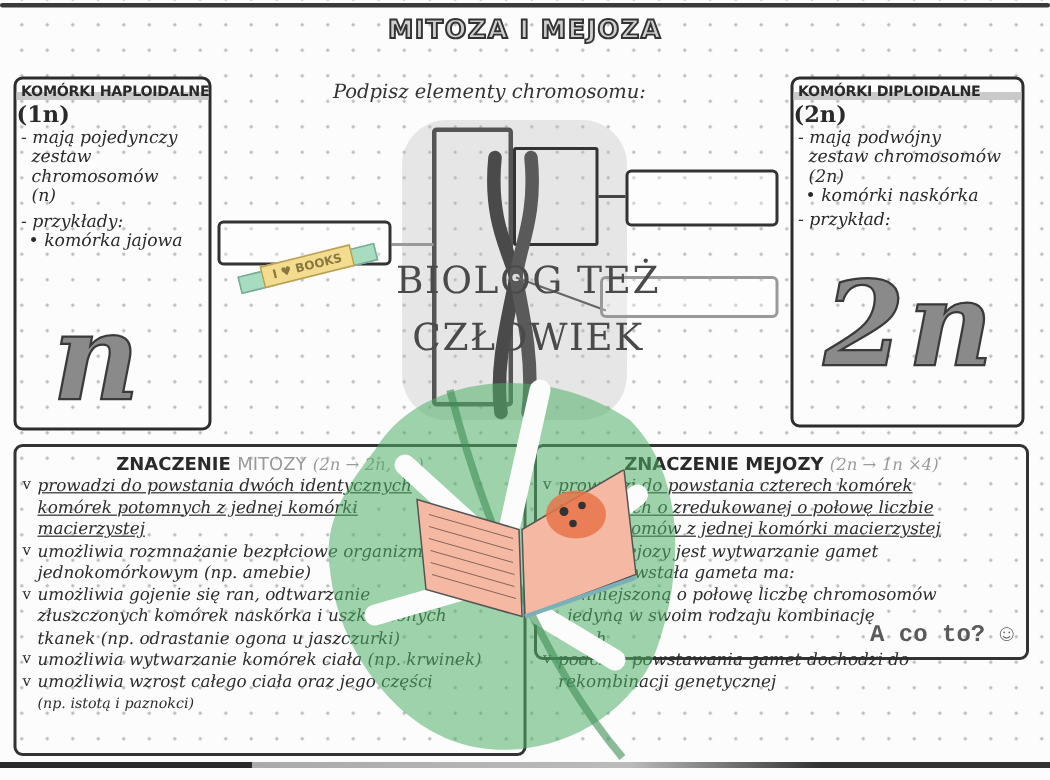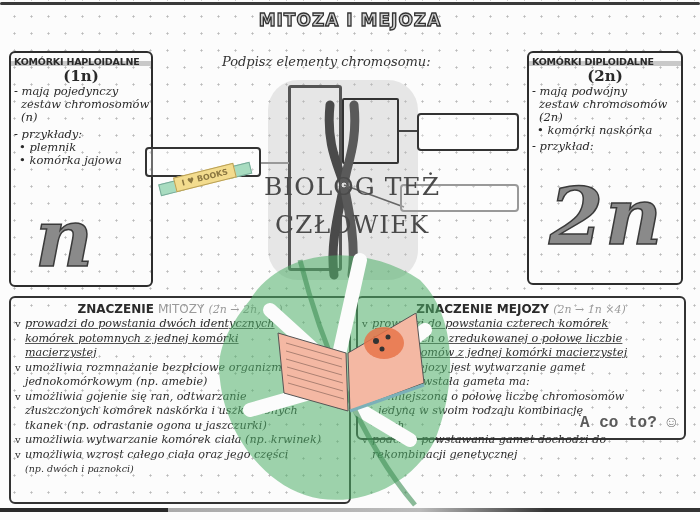--- a/index.html
+++ b/index.html
@@ -17,24 +17,24 @@
     .bottomline { position: absolute; left: 0; top: 508px; width: 700px; height: 4px; background: linear-gradient(90deg,#2a2a2a 0,#2a2a2a 24%,#aaa 24%,#bbb 60%,#333 78%,#333 100%); }
     .title {
       position: absolute; left: 220px; top: 10px; width: 260px; height: 34px;
       text-align: center; font-family: "DejaVu Sans", sans-serif; font-weight: bold;
       font-size: 17px; letter-spacing: 1px; color: #cfcfcf;
       -webkit-text-stroke: 1.3px #333;
     }
     .subtitle { position: absolute; left: 222px; top: 54px; font-size: 13px; font-style: italic; color: #333; font-family: "DejaVu Serif", serif; }
 
     .box { position: absolute; border: 2px solid #2d2d2d; border-radius: 6px; background: transparent; }
-    .hap { left: 9px; top: 51px; width: 144px; height: 236px; }
+    .hap { left: 9px; top: 51px; width: 132px; height: 236px; }
     .dip { left: 527px; top: 51px; width: 156px; height: 234px; }
     .boxhead { font-size: 9.5px; font-weight: bold; letter-spacing: -0.2px; padding: 3px 3px 1px; background: linear-gradient(transparent 55%, #c9c9c9 55%, #c9c9c9 90%, transparent 90%); white-space: nowrap; }
-    .ploidy { text-align: center; font-size: 15px; font-weight: bold; font-family: "DejaVu Serif", serif; margin-top: -1px; }
+    .ploidy { text-align: left; font-size: 15px; font-weight: bold; font-family: "DejaVu Serif", serif; margin-top: -1px; }
     .hand { font-family: "DejaVu Serif", serif; font-style: italic; font-size: 11.5px; line-height: 13px; padding-left: 3px; color: #2a2a2a; }
     .big-letter {
       position: absolute; font-family: "DejaVu Serif", serif; font-weight: bold; font-style: italic;
       color: #8a8a8a; -webkit-text-stroke: 1.5px #3a3a3a;
     }
     .hap .big-letter { left: 24px; top: 138px; font-size: 80px; }
     .dip .big-letter { left: 20px; top: 118px; font-size: 78px; letter-spacing: 2px; }
 
     .label-box { position: absolute; border: 2px solid #333; border-radius: 4px; background: rgba(255,255,255,0.3); }
     .lb1 { left: 145px; top: 147px; width: 116px; height: 30px; }
@@ -83,21 +83,20 @@
 <h1 class="title">MITOZA I MEJOZA</h1>
 <div class="subtitle">Podpisz elementy chromosomu:</div>
 
 <div class="box hap">
   <div class="boxhead">KOMÓRKI HAPLOIDALNE</div>
   <div class="ploidy">(1n)</div>
   <div class="hand">- mają pojedynczy</div>
   <div class="hand" style="padding-left:10px">zestaw chromosomów</div>
   <div class="hand" style="padding-left:10px">(n)</div>
   <div class="hand" style="margin-top:4px">- przykłady:</div>
-  <div class="hand" style="padding-left:8px">• plemnik</div>
   <div class="hand" style="padding-left:8px">• komórka jajowa</div>
   <div class="big-letter">n</div>
 </div>
 
 <div class="box dip">
   <div class="boxhead">KOMÓRKI DIPLOIDALNE</div>
   <div class="ploidy">(2n)</div>
   <div class="hand">- mają podwójny</div>
   <div class="hand" style="padding-left:10px">zestaw chromosomów</div>
   <div class="hand" style="padding-left:10px">(2n)</div>
@@ -135,21 +134,21 @@
   <div class="sec-head">
     <span>ZNACZENIE</span>
     <span class="light">MITOZY</span>
     <span class="formula">(2n → 2n, 2n)</span>
   </div>
   <ul class="items">
     <li><span class="chk">v</span><span class="u">prowadzi do powstania dwóch identycznych</span><br><span class="u">komórek potomnych z jednej komórki</span><br><span class="u">macierzystej</span></li>
     <li><span class="chk">v</span><span>umożliwia rozmnażanie bezpłciowe organizmom</span><br><span>jednokomórkowym (np. amebie)</span></li>
     <li><span class="chk">v</span><span>umożliwia gojenie się ran, odtwarzanie</span><br><span>złuszczonych komórek naskórka i uszkodzonych</span><br><span>tkanek (np. odrastanie ogona u jaszczurki)</span></li>
     <li><span class="chk">v</span><span>umożliwia wytwarzanie komórek ciała (np. krwinek)</span></li>
-    <li><span class="chk">v</span><span>umożliwia wzrost całego ciała oraz jego części</span><br><span class="note">(np. dwóch i paznokci)</span></li>
+    <li><span class="chk">v</span><span>umożliwia wzrost całego ciała oraz jego części</span><br><span class="note">(np. istotą i paznokci)</span></li>
   </ul>
 </div>
 
 <div class="sec mej">
   <div class="sec-head">
     <span>ZNACZENIE</span>
     <span>MEJOZY</span>
     <span class="formula">(2n → 1n ×4)</span>
   </div>
   <ul class="items">

